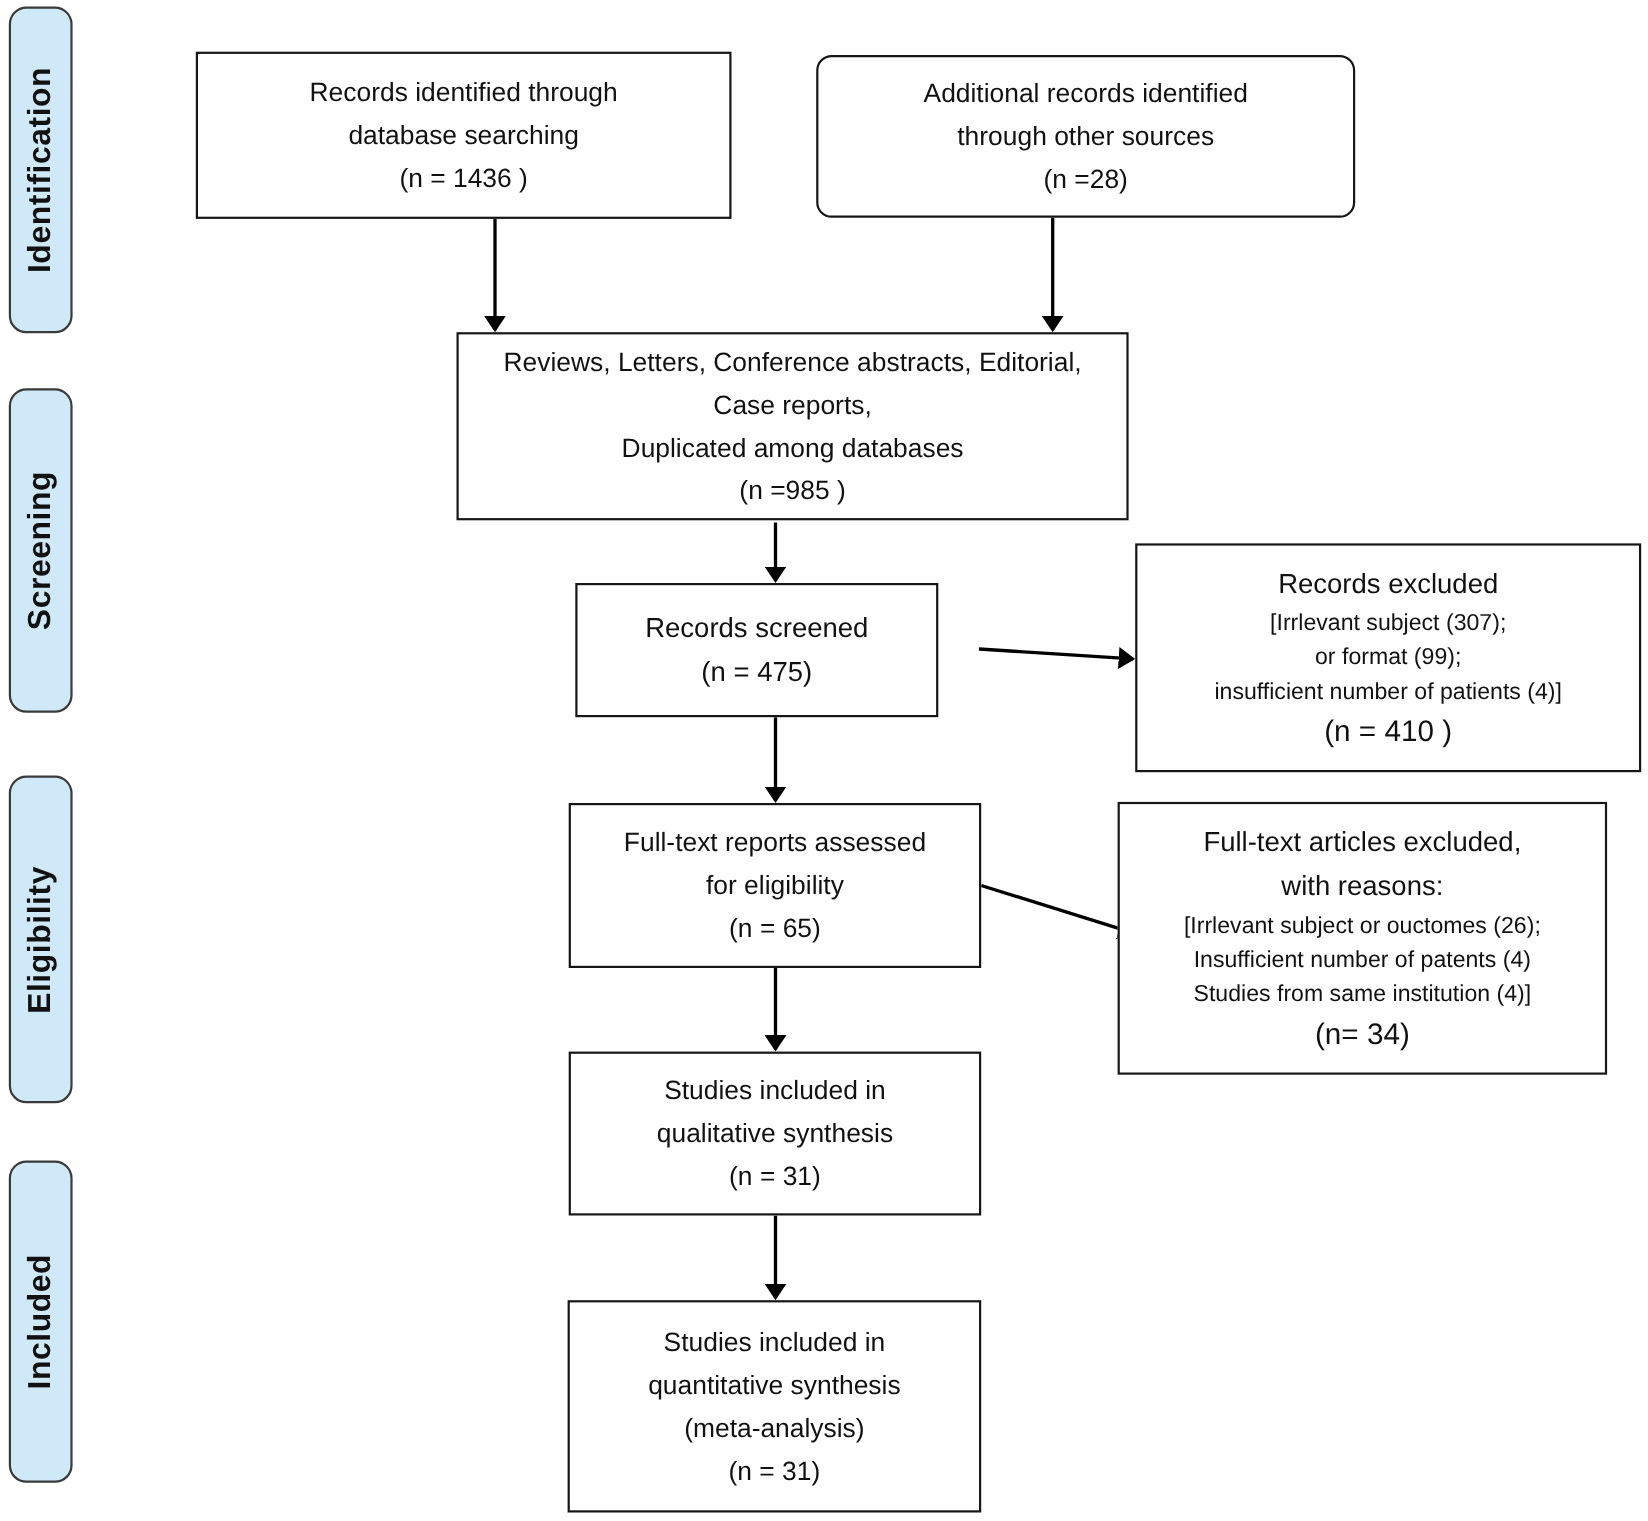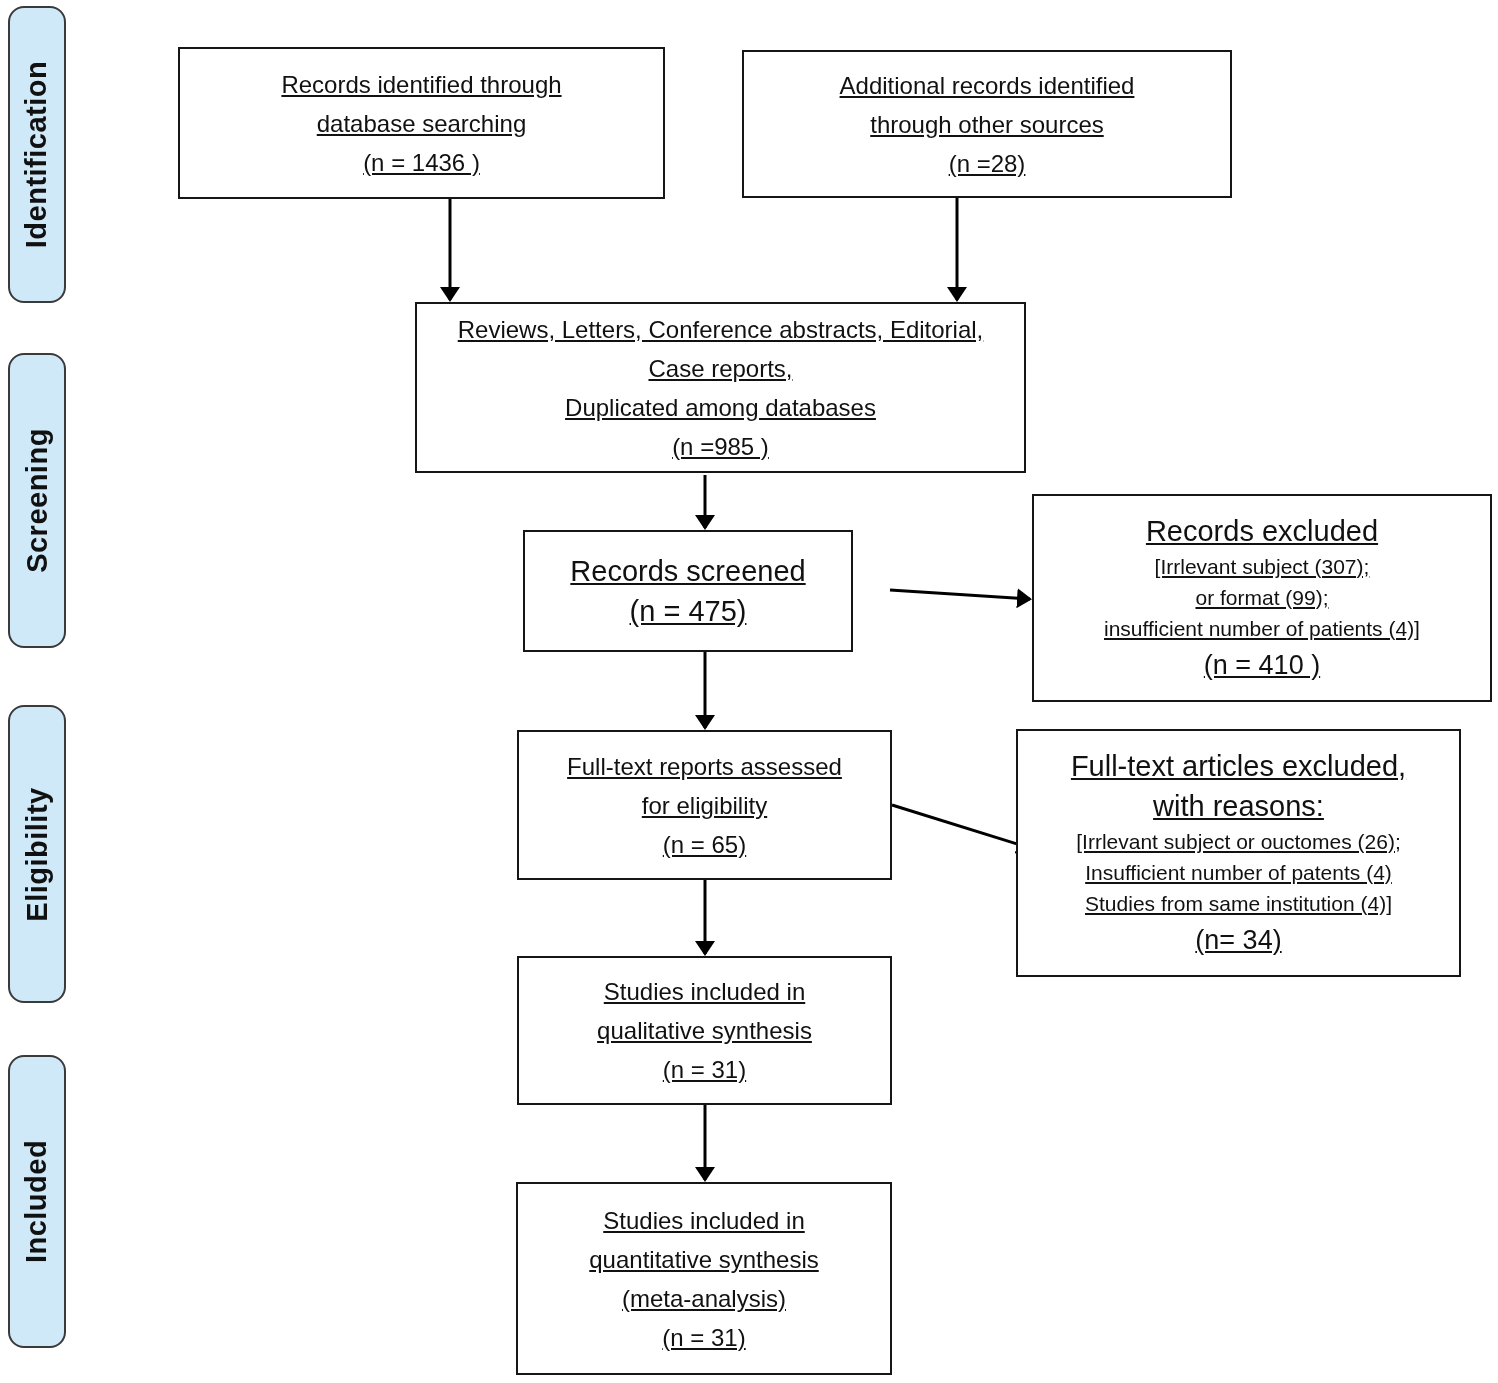--- a/index.html
+++ b/index.html
@@ -42,24 +42,23 @@
   .box {
     position: absolute;
     box-sizing: border-box;
     border: 2.5px solid #161616;
     background: #ffffff;
     display: flex;
     flex-direction: column;
     align-items: center;
     justify-content: center;
     text-align: right;
-    text-decoration: underline;
   }
   .line   { font-size: 24px; line-height: 39px; white-space: nowrap; }
-  .line-lg{ font-size: 29px; line-height: 40px; white-space: nowrap; }
+  .line-lg{ font-size: 25px; line-height: 40px; white-space: nowrap; }
   .line-sm{ font-size: 21px; line-height: 31px; white-space: nowrap; }
   .line-n { font-size: 27px; line-height: 42px; white-space: nowrap; }
 </style>
 </head>
 <body>
 
 <div class="canvas">
 
   <svg class="arrows" viewBox="0 0 1498 1383" xmlns="http://www.w3.org/2000/svg">
     <defs>
@@ -89,21 +88,21 @@
   <div class="stage" style="top: 1055px; height: 293px; background: rgb(207, 233, 249); border-color: rgb(58, 58, 58);">
     <span class="stage-label">Included</span>
   </div>
 
   <div class="box" style="left:178px;top:47px;width:487px;height:152px;">
     <div class="line">Records identified through</div>
     <div class="line">database searching</div>
     <div class="line">(n = 1436 )</div>
   </div>
 
-  <div class="box" style="left:742px;top:50px;width:490px;height:148px;">
+  <div class="box" style="left:742px;top:50px;width:490px;height:148px;border-radius:14px;">
     <div class="line">Additional records identified</div>
     <div class="line">through other sources</div>
     <div class="line">(n =28)</div>
   </div>
 
   <div class="box" style="left:415px;top:302px;width:611px;height:171px;">
     <div class="line">Reviews, Letters, Conference abstracts, Editorial,</div>
     <div class="line">Case reports,</div>
     <div class="line">Duplicated among databases</div>
     <div class="line">(n =985 )</div>

